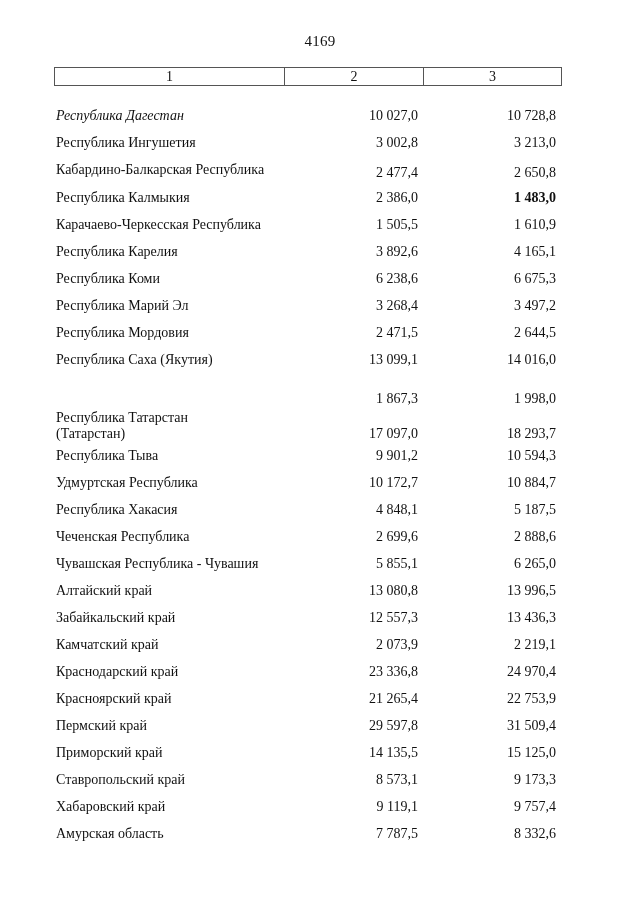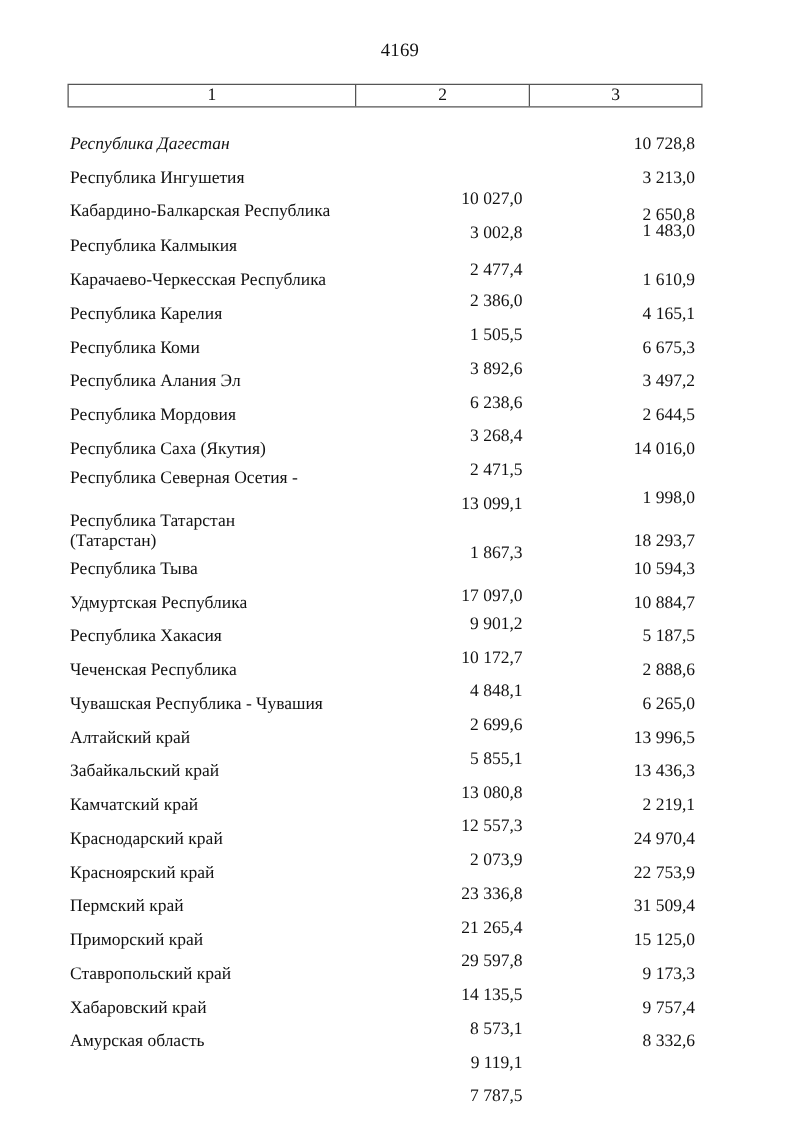--- a/index.html
+++ b/index.html
@@ -63,21 +63,20 @@
       position: absolute;
       left: 56px;
       width: 240px;
       white-space: nowrap;
     }
     .row .v2 {
       position: absolute;
       right: 222px; 
       text-align: left;
       white-space: nowrap;
-      margin-top: 44px;
     }
     .row .v3 {
       position: absolute;
       right: 84px; 
       text-align: right;
       white-space: nowrap;
     }
   </style>
 </head>
 <body>
@@ -110,21 +109,21 @@
         <div>Кабардино-Балкарская Республика</div>
       </div>
       <div class="v2" style="top: 165px;">2 477,4</div>
       <div class="v3" style="top: 165px; margin-left: 36px;">2 650,8</div>
     </div>
     <div class="row" style="top: 0px;">
       <div class="name" style="top: 190px;">
         <div>Республика Калмыкия</div>
       </div>
       <div class="v2" style="top: 190px;">2 386,0</div>
-      <div class="v3" style="top: 178px;">1 483,0</div>
+      <div class="v3" style="top: 190px; font-weight: bold;">1 483,0</div>
     </div>
     <div class="row" style="top: 0px;">
       <div class="name" style="top: 217px;">
         <div>Карачаево-Черкесская Республика</div>
       </div>
       <div class="v2" style="top: 217px;">1 505,5</div>
       <div class="v3" style="top: 217px;">1 610,9</div>
     </div>
     <div class="row" style="top: 0px;">
       <div class="name" style="top: 244px;">
@@ -135,42 +134,41 @@
     </div>
     <div class="row" style="top: 0px;">
       <div class="name" style="top: 271px;">
         <div>Республика Коми</div>
       </div>
       <div class="v2" style="top: 271px;">6 238,6</div>
       <div class="v3" style="top: 271px;">6 675,3</div>
     </div>
     <div class="row" style="top: 0px;">
       <div class="name" style="top: 298px;">
-        <div>Республика Алания Эл</div>
+        <div>Республика Марий Эл</div>
       </div>
       <div class="v2" style="top: 298px;">3 268,4</div>
       <div class="v3" style="top: 298px;">3 497,2</div>
     </div>
     <div class="row" style="top: 0px;">
       <div class="name" style="top: 325px;">
         <div>Республика Мордовия</div>
       </div>
       <div class="v2" style="top: 325px;">2 471,5</div>
       <div class="v3" style="top: 325px;">2 644,5</div>
     </div>
     <div class="row" style="top: 0px;">
       <div class="name" style="top: 352px;">
         <div>Республика Саха (Якутия)</div>
       </div>
       <div class="v2" style="top: 352px;">13 099,1</div>
       <div class="v3" style="top: 352px;">14 016,0</div>
     </div>
     <div class="row" style="top: 0px;">
       <div class="name" style="top: 375px;">
-        <div>Республика Северная Осетия -</div>
       </div>
       <div class="v2" style="top: 391px;">1 867,3</div>
       <div class="v3" style="top: 391px;">1 998,0</div>
     </div>
     <div class="row" style="top: 0px;">
       <div class="name" style="top: 410px;">
         <div>Республика Татарстан</div>
         <div>(Татарстан)</div>
       </div>
       <div class="v2" style="top: 426px;">17 097,0</div>

